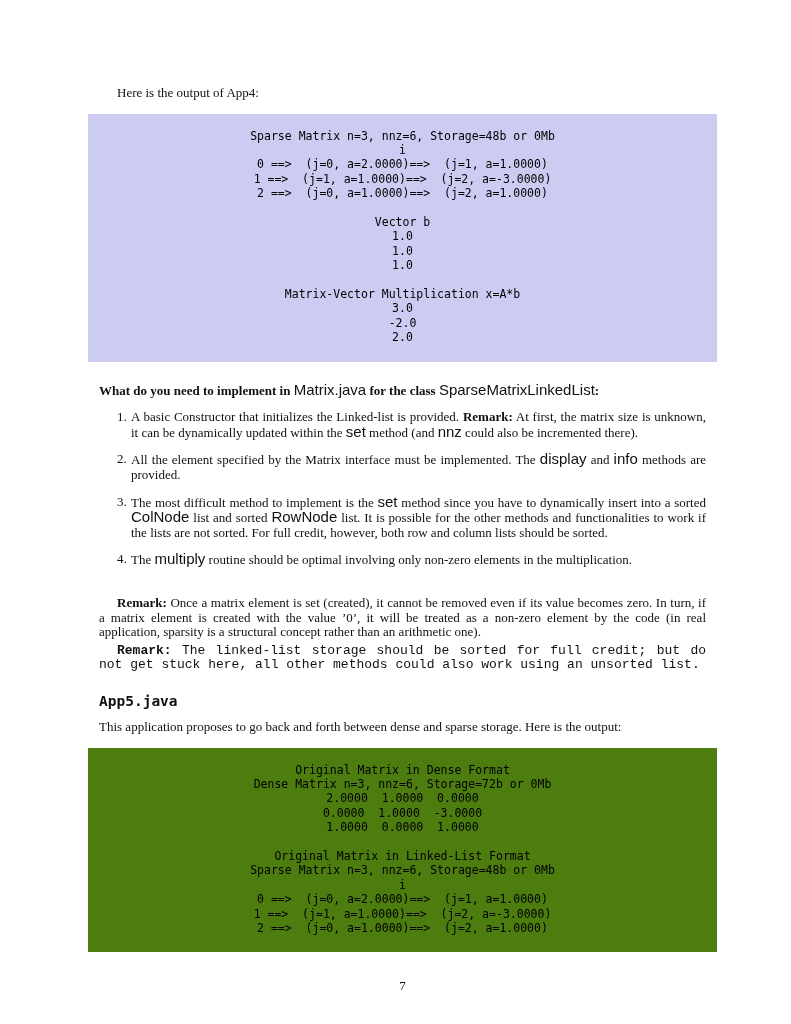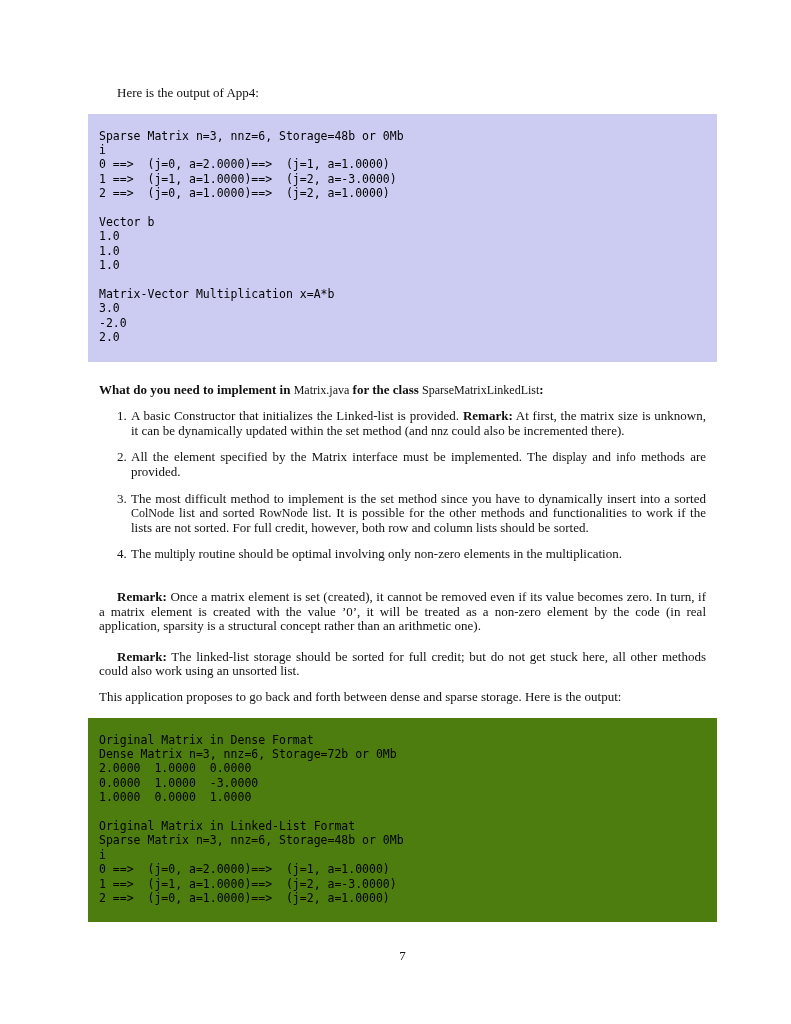--- a/index.html
+++ b/index.html
@@ -16,33 +16,34 @@
   .indent { text-indent: 18px; }
 
   .codeblock {
     font-family: "DejaVu Sans Mono", monospace;
     font-size: 11.5px;
     line-height: 14.4px;
     white-space: pre;
     margin: 13px -11px 0 -11px;
     padding: 15px 11px 17px 11px;
     color: #000000;
+    text-align: center;
   }
 
   .heading-line { margin-top: 21px; }
   .b { font-weight: bold; }
-  .tt { font-family: Liberation Serif, serif; font-size: 12px; }
+  .tt { font-family: Liberation Sans, sans-serif; font-size: 15px; }
 
   .list { margin: 10px 0 0 0; padding: 0; }
   .list-item { display: flex; font-size: 13px; line-height: 14.6px; margin-top: 12px; }
   .marker { flex: none; width: 32px; padding-left: 18px; box-sizing: border-box; }
   .item-body { flex: 1; text-align: justify; }
 
   .remark { margin-top: 28px; }
-  .remark-follow { margin-top: 16px; }
+  .remark-follow { margin-top: 4px; font-family: Liberation Mono, monospace; }
 
   .section-heading {
     font-family: "DejaVu Sans Mono", monospace;
     font-size: 14.5px; font-weight: bold;
     margin: 20px 0 0 0;
   }
   .section-intro { margin-top: 11px; }
 
   .page-number { text-align: center; font-size: 13px; margin-top: 26px; }
 </style>
@@ -92,20 +93,21 @@
       <span class="marker">4.</span>
       <span class="item-body"><span>The </span><span class="tt">multiply</span><span> routine should be optimal involving only non-zero elements in the multiplication.</span></span>
     </div>
 
   </div>
 
   <p class="para indent remark"><span class="b">Remark:</span><span> Once a matrix element is set (created), it cannot be removed even if its value becomes zero. In turn, if a matrix element is created with the value ’0’, it will be treated as a non-zero element by the code (in real application, sparsity is a structural concept rather than an arithmetic one).</span></p>
 
   <p class="para indent remark-follow"><span class="b">Remark:</span><span> The linked-list storage should be sorted for full credit; but do not get stuck here, all other methods could also work using an unsorted list.</span></p>
 
+  <h2 class="section-heading">App5.java</h2>
 
   <p class="para section-intro"><span>This application proposes to go back and forth between dense and sparse storage. Here is the output:</span></p>
 
   <pre class="codeblock" style="background-color:#4d7c0f">Original Matrix in Dense Format
 Dense Matrix n=3, nnz=6, Storage=72b or 0Mb
 2.0000  1.0000  0.0000
 0.0000  1.0000  -3.0000
 1.0000  0.0000  1.0000
 
 Original Matrix in Linked-List Format

